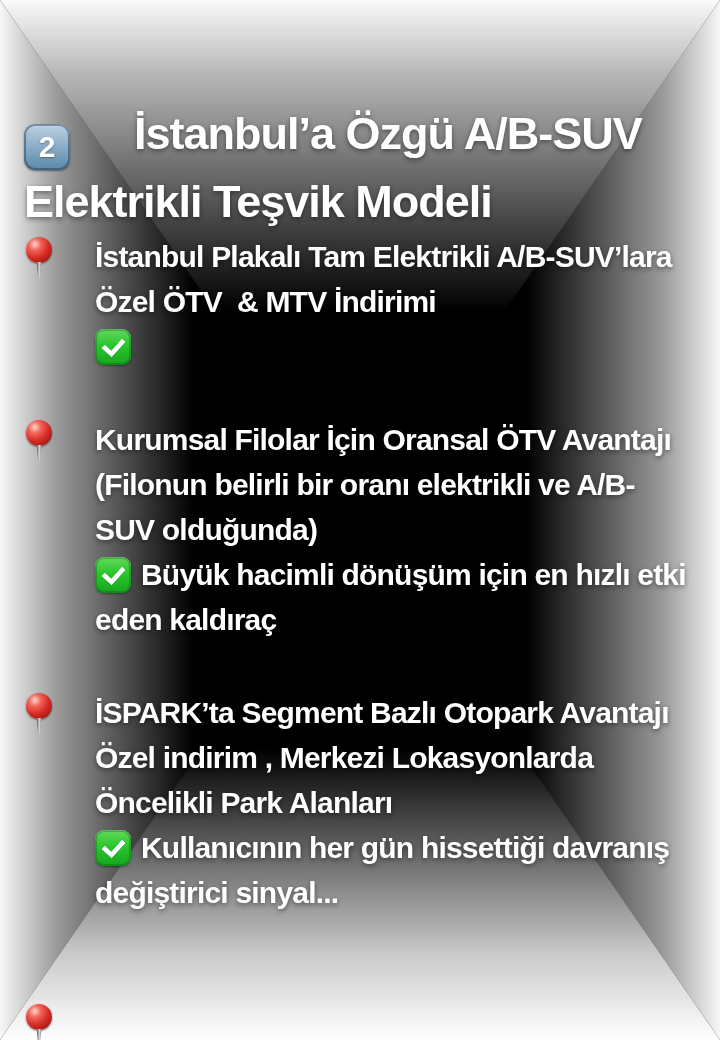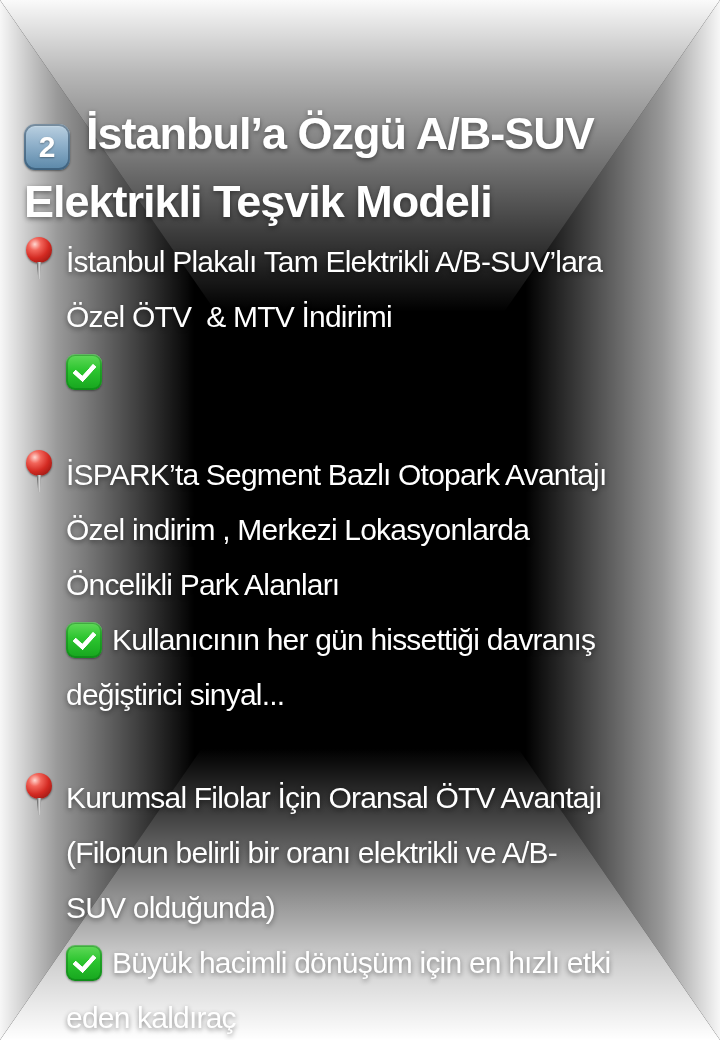--- a/index.html
+++ b/index.html
@@ -33,21 +33,21 @@
     position:absolute;inset:0;
     padding:102px 12px 0 24px;
     color:#fff;
     text-shadow:0 2px 5px rgba(0,0,0,.45);
   }
 
   .title{
     font-size:45px;line-height:64px;font-weight:700;letter-spacing:-1px;
     white-space:pre;
   }
-  .title-text{white-space:pre;}
+  .title-text{white-space:pre;margin-left:48px;}
 
   
   .keycap{
     display:inline-flex;align-items:center;justify-content:center;
     width:46px;height:46px;border-radius:11px;
     background:linear-gradient(180deg,#bdd2e2 0%,#8fb0ca 45%,#5a87a8 100%);
     box-shadow:inset 0 0 0 2px rgba(38,68,92,.55), inset 0 2px 2px rgba(255,255,255,.55), 0 1px 2px rgba(0,0,0,.45);
     vertical-align:-8px;margin-right:16px;
     text-shadow:0 1px 2px rgba(0,0,0,.35);
   }
@@ -63,21 +63,21 @@
     width:26px;height:26px;border-radius:50%;
     background:radial-gradient(circle at 34% 28%, #ffd7d0 0%, #f2655a 24%, #d32a22 55%, #7c100c 100%);
     box-shadow:0 1px 2px rgba(0,0,0,.5);
   }
   .pin-needle{
     width:5px;height:17px;margin-top:-1px;
     background:linear-gradient(90deg,#5a5a5a 0%,#d9d9d9 45%,#6f6f6f 100%);
     clip-path:polygon(0 0,100% 0,62% 100%,38% 100%);
   }
 
-  .btext{font-size:30px;line-height:55px;font-weight:400;letter-spacing:-0.8px;}
+  .btext{font-size:30px;line-height:45px;font-weight:700;letter-spacing:-0.8px;margin-left:29px;}
   .btitle{white-space:pre;}
   .note{white-space:pre;}
   .note-text{white-space:pre;}
 
   
   .check{
     position:relative;display:inline-block;
     width:36px;height:36px;border-radius:9px;
     background:linear-gradient(180deg,#63da5b 0%,#2cc52f 45%,#16a51e 100%);
     box-shadow:inset 0 0 0 2px rgba(8,104,18,.4), inset 0 1px 1px rgba(255,255,255,.45), 0 1px 2px rgba(0,0,0,.4);
@@ -122,41 +122,41 @@
     </div>
 
     <div class="bullet">
       <div class="pin-col">
         <span class="pin">
             <span class="pin-ball"></span>
             <span class="pin-needle"></span>
           </span>
       </div>
       <div class="btext">
-        <div class="btitle">İSPARK’ta Segment Bazlı Otopark Avantajı
-Özel indirim , Merkezi Lokasyonlarda
-Öncelikli Park Alanları</div>
-        <div class="note"><span class="check"></span><span class="note-text">Kullanıcının her gün hissettiği davranış
-değiştirici sinyal...</span></div>
+        <div class="btitle">Kurumsal Filolar İçin Oransal ÖTV Avantajı
+(Filonun belirli bir oranı elektrikli ve A/B-
+SUV olduğunda)</div>
+        <div class="note"><span class="check"></span><span class="note-text">Büyük hacimli dönüşüm için en hızlı etki
+eden kaldıraç</span></div>
       </div>
     </div>
 
     <div class="bullet">
       <div class="pin-col">
         <span class="pin">
             <span class="pin-ball"></span>
             <span class="pin-needle"></span>
           </span>
       </div>
       <div class="btext">
-        <div class="btitle">Kurumsal Filolar İçin Oransal ÖTV Avantajı
-(Filonun belirli bir oranı elektrikli ve A/B-
-SUV olduğunda)</div>
-        <div class="note"><span class="check"></span><span class="note-text">Büyük hacimli dönüşüm için en hızlı etki
-eden kaldıraç</span></div>
+        <div class="btitle">İSPARK’ta Segment Bazlı Otopark Avantajı
+Özel indirim , Merkezi Lokasyonlarda
+Öncelikli Park Alanları</div>
+        <div class="note"><span class="check"></span><span class="note-text">Kullanıcının her gün hissettiği davranış
+değiştirici sinyal...</span></div>
       </div>
     </div>
 
     <div class="bullet partial">
       <div class="pin-col">
         <span class="pin">
             <span class="pin-ball"></span>
             <span class="pin-needle"></span>
           </span>
       </div>

